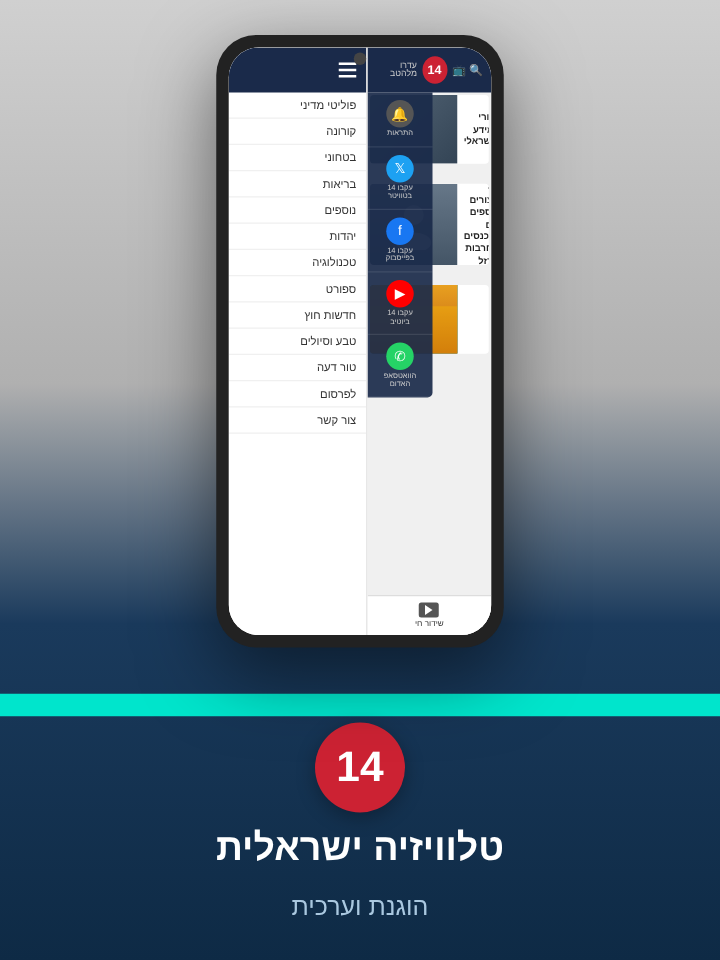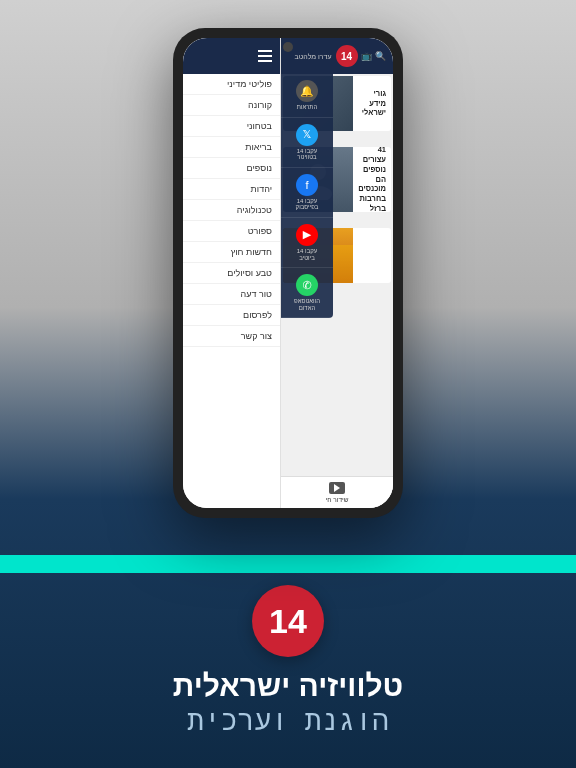--- a/index.html
+++ b/index.html
@@ -67,21 +67,21 @@
       background: #fff;
       border-radius: 24px;
       overflow: hidden;
       position: relative;
       display: flex;
       flex-direction: row;
     }
 
     
     .sidebar {
-      width: 98px;
+      width: 111px;
       background: #fff;
       border-right: 1px solid #e0e0e0;
       display: flex;
       flex-direction: column;
       flex-shrink: 0;
       overflow: hidden;
     }
 
     .sidebar-header {
       background: #1a2a4a;
@@ -309,30 +309,30 @@
       margin-bottom: 12px;
       box-shadow: 0 4px 15px rgba(0,0,0,0.3);
     }
 
     .main-title {
       font-size: 30px;
       font-weight: 900;
       color: #fff;
       direction: rtl;
       text-align: center;
-      margin-bottom: 4px;
+      margin-bottom: 19px;
       font-family: Arial, sans-serif;
     }
 
     .sub-title {
-      font-size: 28px;
+      font-size: 20px;
       color: #aac8e0;
       direction: rtl;
       text-align: center;
-      font-family: Liberation Mono, monospace;
+      font-family: Liberation Sans, sans-serif;
     }
 
   </style>
 </head>
 <body>
 
 <div class="phone-wrapper">
   <div class="phone-outer">
     <div class="phone-notch"></div>
     <div class="phone-screen">

